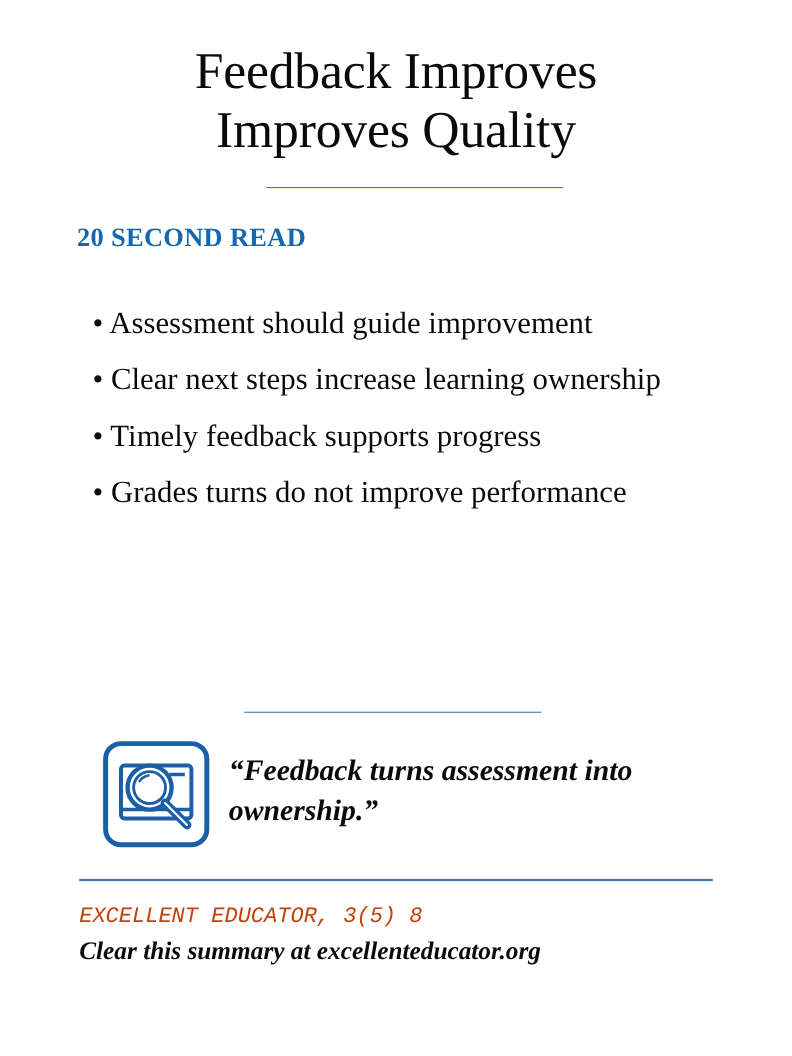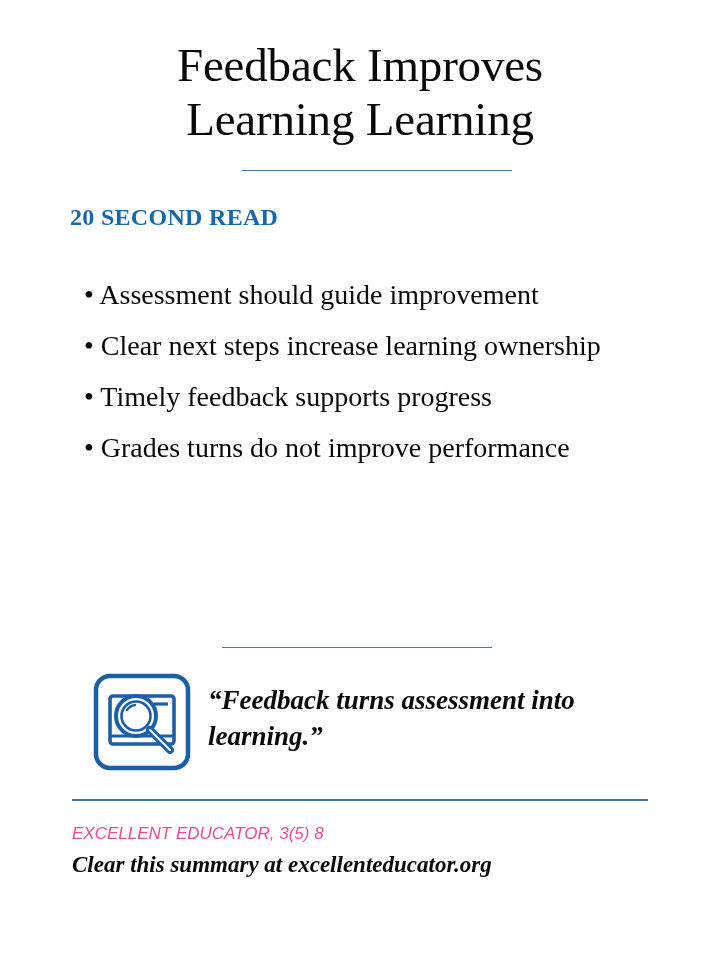--- a/index.html
+++ b/index.html
@@ -133,46 +133,46 @@
     height: 0;
     border-top: 2.2px solid #4077a6;
   }
   .footer {
     position: absolute;
     top: 818px;
     left: 72px;
     width: 600px;
   }
   .footer-cite {
-    font-family: Liberation Sans, sans-serif;
-    font-size: 17px;
+    font-family: Liberation Mono, monospace;
+    font-size: 20px;
     line-height: 31px;
     font-style: italic;
     font-weight: 400;
-    color: #ec4899;
+    color: #c2410c;
     white-space: nowrap;
   }
   .footer-read {
     font-family: "Liberation Serif", "DejaVu Serif", serif;
     font-size: 23px;
     line-height: 32px;
     font-style: italic;
     font-weight: 700;
     color: #0a0a0a;
     white-space: nowrap;
   }
 </style>
 </head>
 <body>
 
 <div class="page">
 
   <div class="title-block">
     <div class="title-line">Feedback Improves</div>
-    <div class="title-line">Learning Learning</div>
+    <div class="title-line">Improves Quality</div>
   </div>
 
   <div class="rule-title"></div>
 
   <div class="eyebrow">20 SECOND READ</div>
 
   <div class="bullets">
     <div class="bullet-item">
       <span class="dot">•</span>
       <span>Assessment should guide improvement</span>
@@ -200,21 +200,21 @@
         <rect x="18" y="24" width="64" height="48" rx="3" ry="3" fill="none" stroke="#1b5fa8" stroke-width="3.6"></rect>
         <line x1="18" y1="64" x2="82" y2="64" stroke="#1b5fa8" stroke-width="3.2"></line>
         <line x1="62" y1="32" x2="76" y2="32" stroke="#1b5fa8" stroke-width="3.2"></line>
         <circle cx="44" cy="44" r="20" fill="#ffffff" stroke="#1b5fa8" stroke-width="4"></circle>
         <circle cx="44" cy="44" r="14.5" fill="none" stroke="#1b5fa8" stroke-width="2.6"></circle>
         <path d="M35 38 a12 12 0 0 1 8 -5" fill="none" stroke="#1b5fa8" stroke-width="2.4" stroke-linecap="round"></path>
         <line x1="58" y1="58" x2="78" y2="78" stroke="#1b5fa8" stroke-width="8" stroke-linecap="round"></line>
         <line x1="58" y1="58" x2="78" y2="78" stroke="#ffffff" stroke-width="2" stroke-linecap="round"></line>
       </svg>
     </div>
-    <div class="quote-text">“Feedback turns assessment into learning.”</div>
+    <div class="quote-text">“Feedback turns assessment into ownership.”</div>
   </div>
 
   <div class="rule-footer"></div>
   <div class="footer">
     <div class="footer-cite">EXCELLENT EDUCATOR, 3(5) 8</div>
     <div class="footer-read">Clear this summary at excellenteducator.org</div>
   </div>
 
 </div>
 

